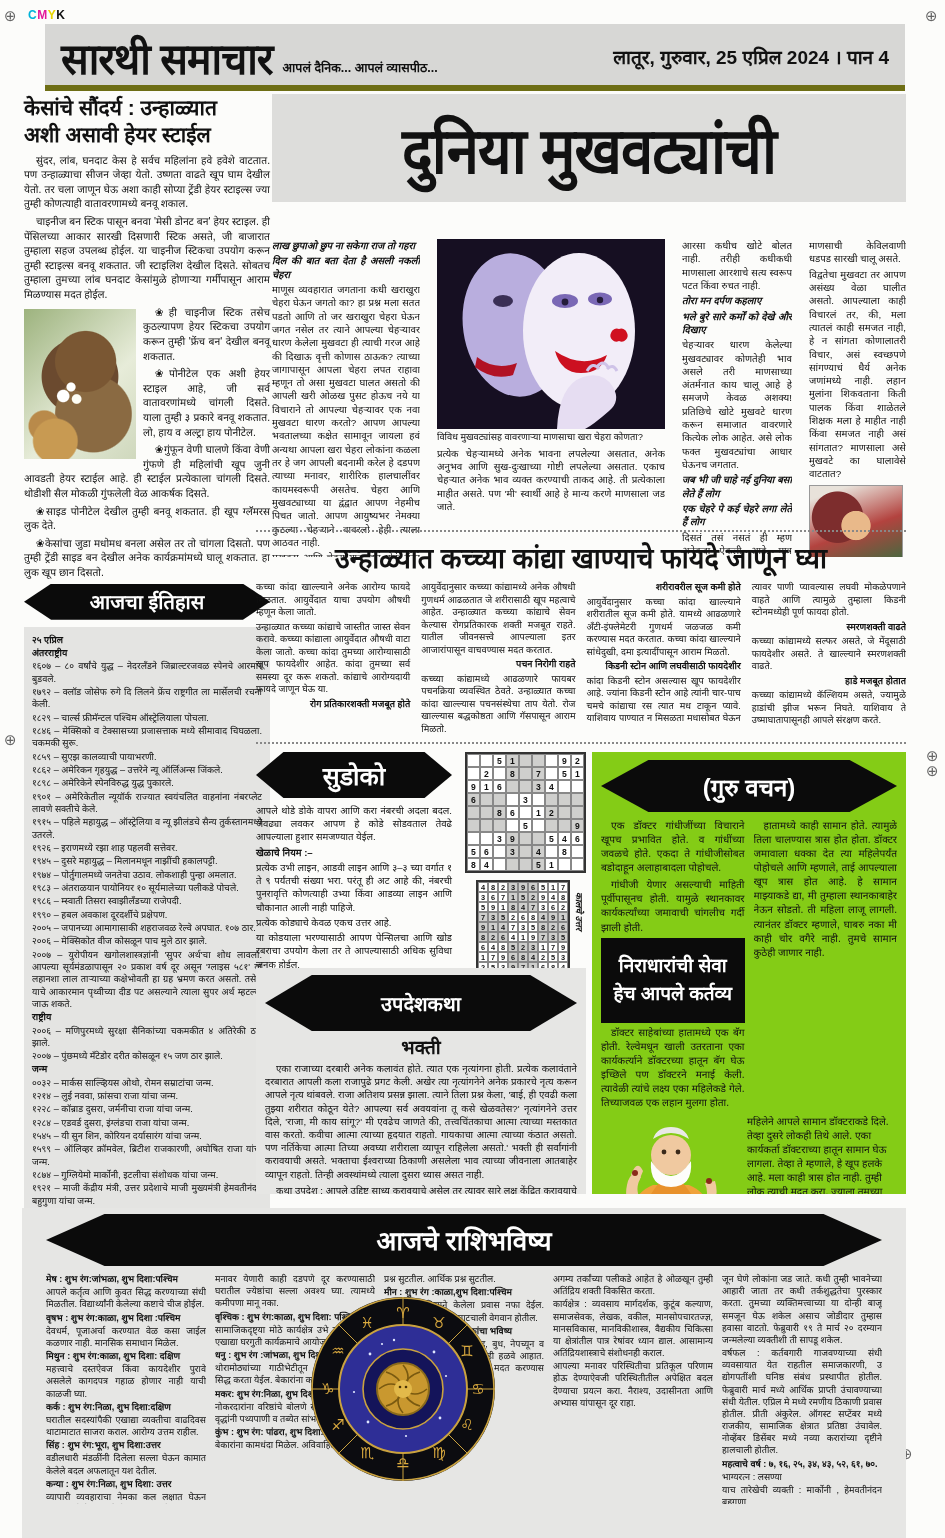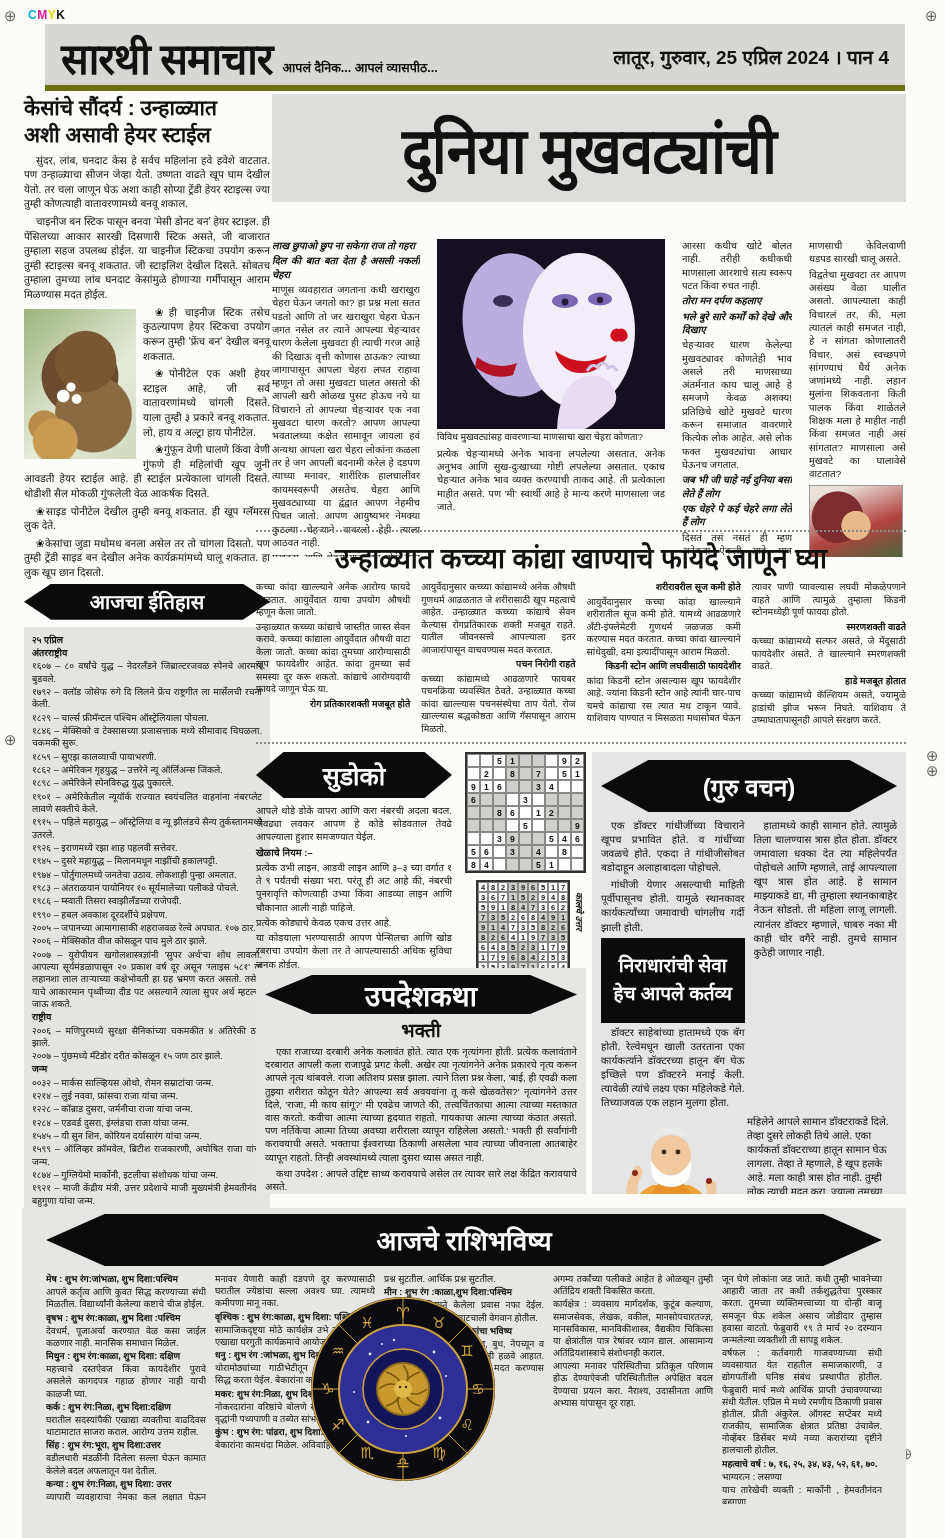--- a/index.html
+++ b/index.html
@@ -19,21 +19,21 @@
   .mast-title{font-size:41px;font-weight:900;letter-spacing:-1px;transform:scaleY(1.05);}
   .mast-tagline{font-size:12.5px;font-weight:bold;margin:20px 0 0 10px;}
   .mast-dateline{margin-left:auto;font-size:19px;font-weight:800;}
   .mast-rule{position:absolute;left:45px;top:85px;width:860px;height:6px;background:#6e6e15;}
   
   .ribbon{background:#0b0b0b;color:#fff;display:flex;align-items:center;justify-content:center;
     font-weight:900;text-align:right;}
   .rib-hist{height:36px;font-size:20px;clip-path:polygon(0 50%,11% 0,89% 0,100% 50%,89% 100%,11% 100%);}
   .rib-sud{height:46px;font-size:25px;clip-path:polygon(0 50%,14% 0,86% 0,100% 50%,86% 100%,14% 100%);}
   .rib-guru{height:52px;font-size:24px;clip-path:polygon(0 50%,16% 0,84% 0,100% 50%,84% 100%,16% 100%);}
-  .rib-upad{height:39px;font-size:28px;clip-path:polygon(0 50%,15% 0,85% 0,100% 50%,85% 100%,15% 100%);}
+  .rib-upad{height:56px;font-size:20px;clip-path:polygon(0 50%,15% 0,85% 0,100% 50%,85% 100%,15% 100%);}
   .rib-horo{height:52px;font-size:26px;clip-path:polygon(0 50%,7% 0,93% 0,100% 50%,93% 100%,7% 100%);}
   
   .left-col{position:absolute;left:24px;top:94px;width:246px;}
   .hair-title{font-size:21px;font-weight:900;line-height:1.3;margin-bottom:5px;}
   .hair-body{font-size:10.3px;line-height:1.42;}
   .hair-body p{margin:0 0 3px 0;text-indent:12px;}
   .hair-img{float:left;width:112px;height:150px;margin:3px 7px 2px 0;
     background:
       radial-gradient(circle at 28% 88%,#c89a52 0 14%,transparent 15%),
       radial-gradient(circle at 18% 78%,#b98a4a 0 10%,transparent 11%),
@@ -88,21 +88,21 @@
   .grid .cell{border:1px solid #888;display:flex;align-items:center;justify-content:center;
     font-weight:bold;box-sizing:border-box;}
   .grid .shade{background:#cfcfcd;}
   .g-puzzle{position:absolute;right:0;top:0;}
   .g-puzzle .cell{width:13px;height:13px;font-size:8.6px;}
   .g-solution{position:absolute;right:16px;top:128px;}
   .g-solution .cell{width:10px;height:10px;font-size:7.4px;}
   .sol-label{position:absolute;right:0;top:140px;writing-mode:vertical-rl;font-size:9px;font-weight:bold;
     font-style:italic;}
   
-  .guru{position:absolute;left:592px;top:752px;width:314px;height:442px;background:#e5e5e5;
+  .guru{position:absolute;left:592px;top:752px;width:314px;height:442px;background:#84cc16;
     padding:8px 9px;box-sizing:border-box;overflow:hidden;}
   .guru-cols{display:flex;gap:9px;font-size:10.2px;line-height:1.38;margin-top:7px;}
   .guru-cols .gc{flex:1;overflow:hidden;}
   .guru-cols div.item{margin:0 0 3px 0;text-align:justify;text-indent:10px;}
   .guru-high{background:#0b0b0b;color:#fff;font-size:19px;font-weight:900;text-align:center;
     padding:14px 6px;line-height:1.5;margin:3px 0;}
   .guru-bottom{display:flex;gap:6px;margin-top:2px;}
   .monk{flex:0 0 140px;height:178px;}
   .guru-bottom .gc{flex:1;font-size:10.2px;line-height:1.38;overflow:hidden;}
   

